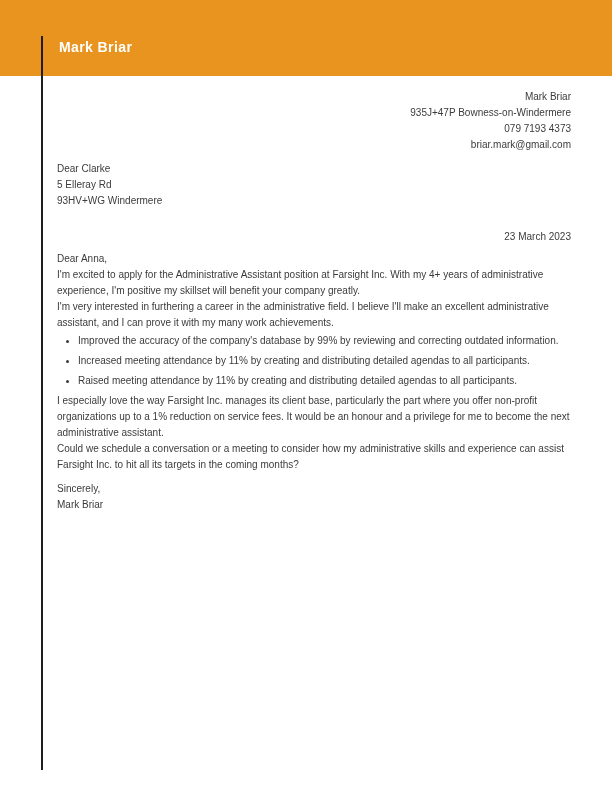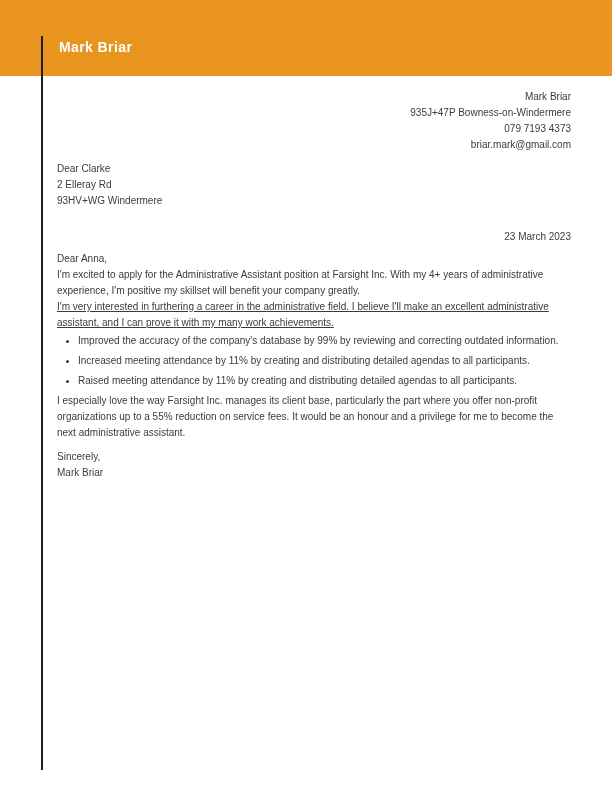--- a/index.html
+++ b/index.html
@@ -68,21 +68,21 @@
     text-align: left;
   }
   .recipient-company { font-weight: bold; }
   .date-line {
     margin-top: 20px;
     text-align: right;
   }
   .salutation { margin-top: 6px; }
   p.para { margin: 0; }
   .para-intro     { margin-top: 6px; }
-  .para-interest  { margin-top: 8px; text-decoration: underline; }
+  .para-interest  { margin-top: 8px; }
   .achievements {
     margin: 2px 0 0 0;
     padding-left: 21px;
     list-style: disc outside;
   }
   .achievements li { margin-bottom: 4px; }
   .achievements li::marker { font-size: 9px; }
   .para-company   { margin-top: 6px; }
   .para-schedule  { margin-top: 8px; }
   .closing-block  { margin-top: 8px; }
@@ -102,40 +102,41 @@
 
     <div class="sender-block">
       <div>Mark Briar</div>
       <div>935J+47P Bowness-on-Windermere</div>
       <div>079 7193 4373</div>
       <div>briar.mark@gmail.com</div>
     </div>
 
     <div class="recipient-block">
       <div>Dear Clarke</div>
-      <div>2 Elleray Rd</div>
+      <div>5 Elleray Rd</div>
       <div>93HV+WG Windermere</div>
     </div>
 
     <div class="date-line">23 March 2023</div>
 
     <div class="salutation">Dear Anna,</div>
 
     <p class="para para-intro">I'm excited to apply for the Administrative Assistant position at Farsight Inc. With my 4+ years of administrative experience, I'm positive my skillset will benefit your company greatly.</p>
 
     <p class="para para-interest">I'm very interested in furthering a career in the administrative field. I believe I'll make an excellent administrative assistant, and I can prove it with my many work achievements.</p>
 
     <ul class="achievements">
       <li>Improved the accuracy of the company's database by 99% by reviewing and correcting outdated information.</li>
       <li>Increased meeting attendance by 11% by creating and distributing detailed agendas to all participants.</li>
       <li>Raised meeting attendance by 11% by creating and distributing detailed agendas to all participants.</li>
     </ul>
 
-    <p class="para para-company">I especially love the way Farsight Inc. manages its client base, particularly the part where you offer non-profit organizations up to a 55% reduction on service fees. It would be an honour and a privilege for me to become the next administrative assistant.</p>
+    <p class="para para-company">I especially love the way Farsight Inc. manages its client base, particularly the part where you offer non-profit organizations up to a 1% reduction on service fees. It would be an honour and a privilege for me to become the next administrative assistant.</p>
 
+    <p class="para para-schedule">Could we schedule a conversation or a meeting to consider how my administrative skills and experience can assist Farsight Inc. to hit all its targets in the coming months?</p>
 
     <div class="closing-block">
       <div>Sincerely,</div>
       <div>Mark Briar</div>
     </div>
 
   </div>
 </div>
 
 </body></html>

